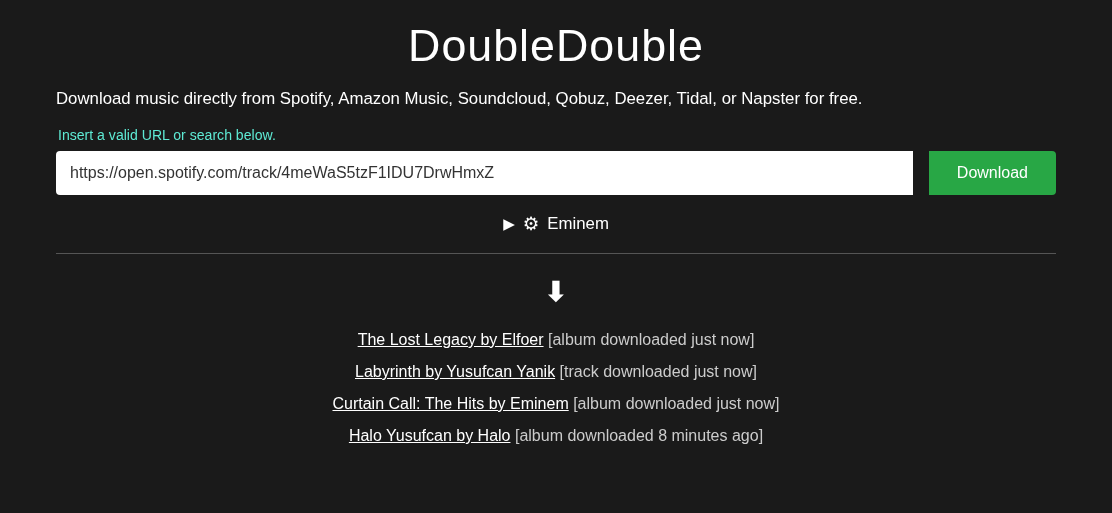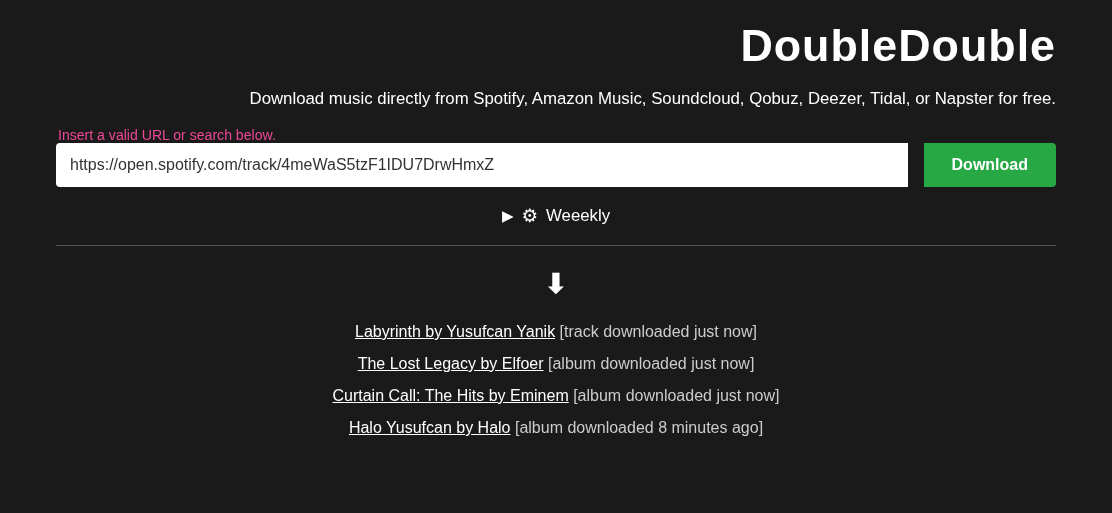--- a/index.html
+++ b/index.html
@@ -17,38 +17,39 @@
       overflow-x: hidden;
     }
 
     .page-container {
       max-width: 1060px;
       margin: 0 auto;
       padding: 20px 30px;
     }
 
     .site-title {
-      text-align: right;
+      text-align: center;
       font-size: 2.8em;
-      font-weight: bold;
+      font-weight: normal;
       color: #ffffff;
       margin-bottom: 18px;
       letter-spacing: 1px;
     }
 
     .subtitle {
-      text-align: right;
+      text-align: left;
       font-size: 1.05em;
       color: #ffffff;
       margin-bottom: 18px;
     }
 
     .url-hint {
-      color: #ec4899;
+      color: #5eead4;
       font-size: 0.88em;
+      margin-bottom: 8px;
       margin-left: 2px;
     }
 
     .search-row {
       display: flex;
       align-items: center;
       gap: 16px;
       margin-bottom: 18px;
     }
 
@@ -64,21 +65,21 @@
       height: 44px;
     }
 
     .download-btn {
       background: #28a745;
       color: #ffffff;
       border: none;
       padding: 0 28px;
       height: 44px;
       font-size: 1em;
-      font-weight: bold;
+      font-weight: normal;
       cursor: pointer;
       border-radius: 0 4px 4px 0;
       white-space: nowrap;
     }
 
     .options-row {
       display: flex;
       align-items: center;
       justify-content: center;
       gap: 8px;
@@ -150,33 +151,33 @@
   <p class="url-hint">Insert a valid URL or search below.</p>
 
   <div class="search-row">
     <input class="url-input" type="text" value="https://open.spotify.com/track/4meWaS5tzF1IDU7DrwHmxZ" placeholder="https://open.spotify.com/track/4meWaS5tzF1IDU7DrwHmxZ" style="">
     <button class="download-btn">Download</button>
   </div>
 
   <div class="options-row">
     <span class="play-icon">▶</span>
     <span class="gear-icon">⚙</span>
-    <span class="options-label">Weeekly</span>
+    <span class="options-label">Eminem</span>
   </div>
 
   <hr class="divider">
 
   <div class="recently-downloaded-section">
 
     <div class="recently-downloaded-title">
       <span>⬇</span>
     </div>
 
     <ul class="download-list" id="download-list">
-    <li><a href="#">Labyrinth by Yusufcan Yanik</a><span class="download-meta"> [track downloaded just now]</span></li>
-        <li><a href="#">The Lost Legacy by Elfoer</a><span class="download-meta"> [album downloaded just now]</span></li>
+    <li><a href="#">The Lost Legacy by Elfoer</a><span class="download-meta"> [album downloaded just now]</span></li>
+        <li><a href="#">Labyrinth by Yusufcan Yanik</a><span class="download-meta"> [track downloaded just now]</span></li>
         <li><a href="#">Curtain Call: The Hits by Eminem</a><span class="download-meta"> [album downloaded just now]</span></li>
         <li><a href="#">Halo Yusufcan by Halo</a><span class="download-meta"> [album downloaded 8 minutes ago]</span></li>
       </ul>
 
   </div>
 
 </div>
 
 </body></html>

